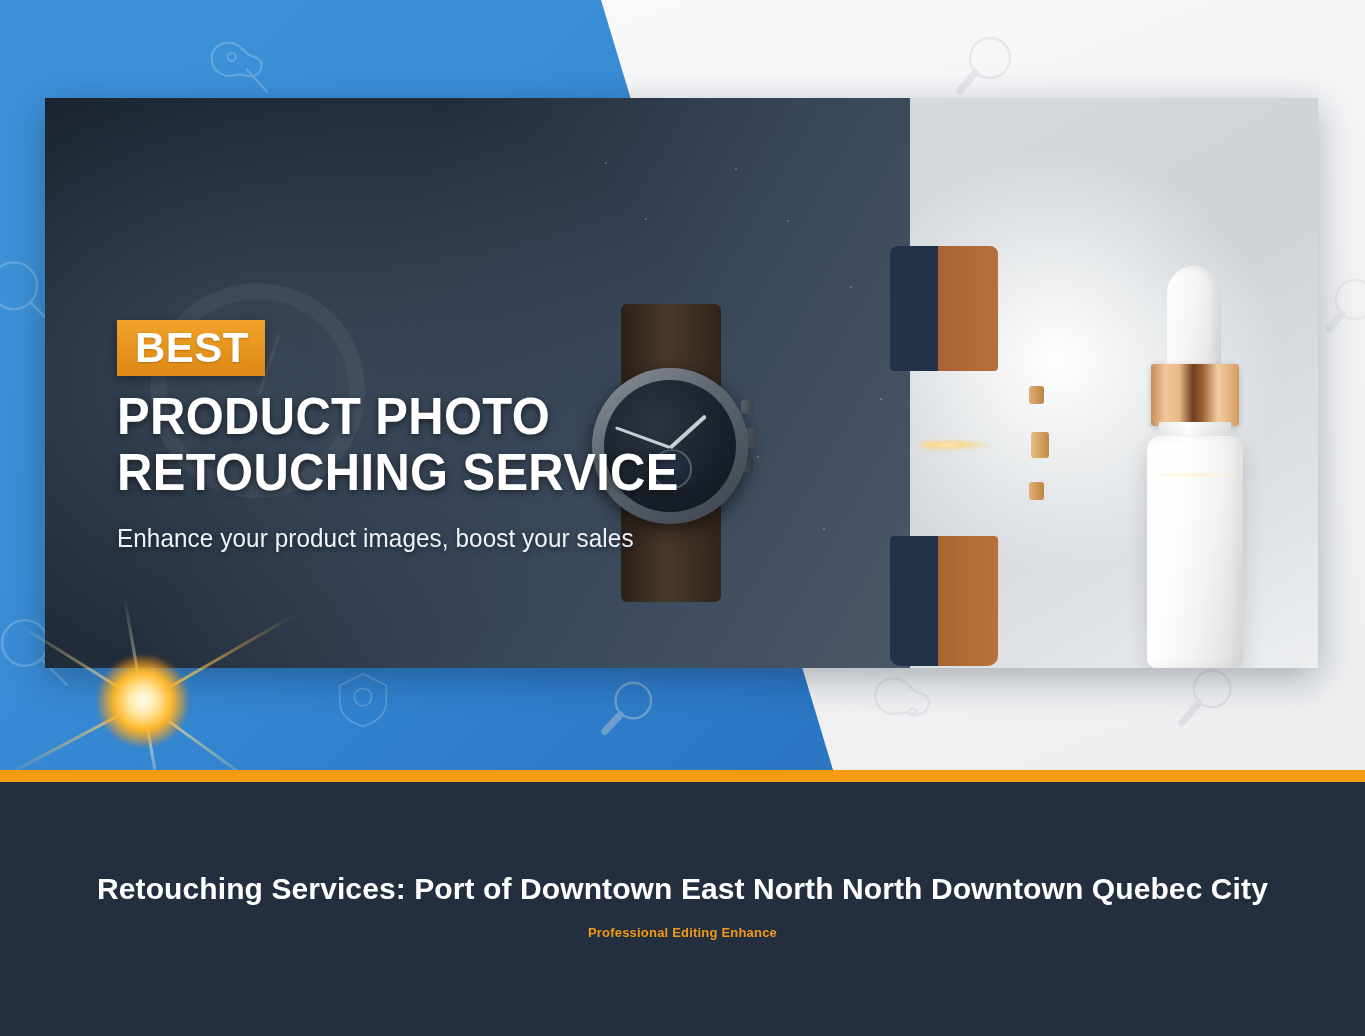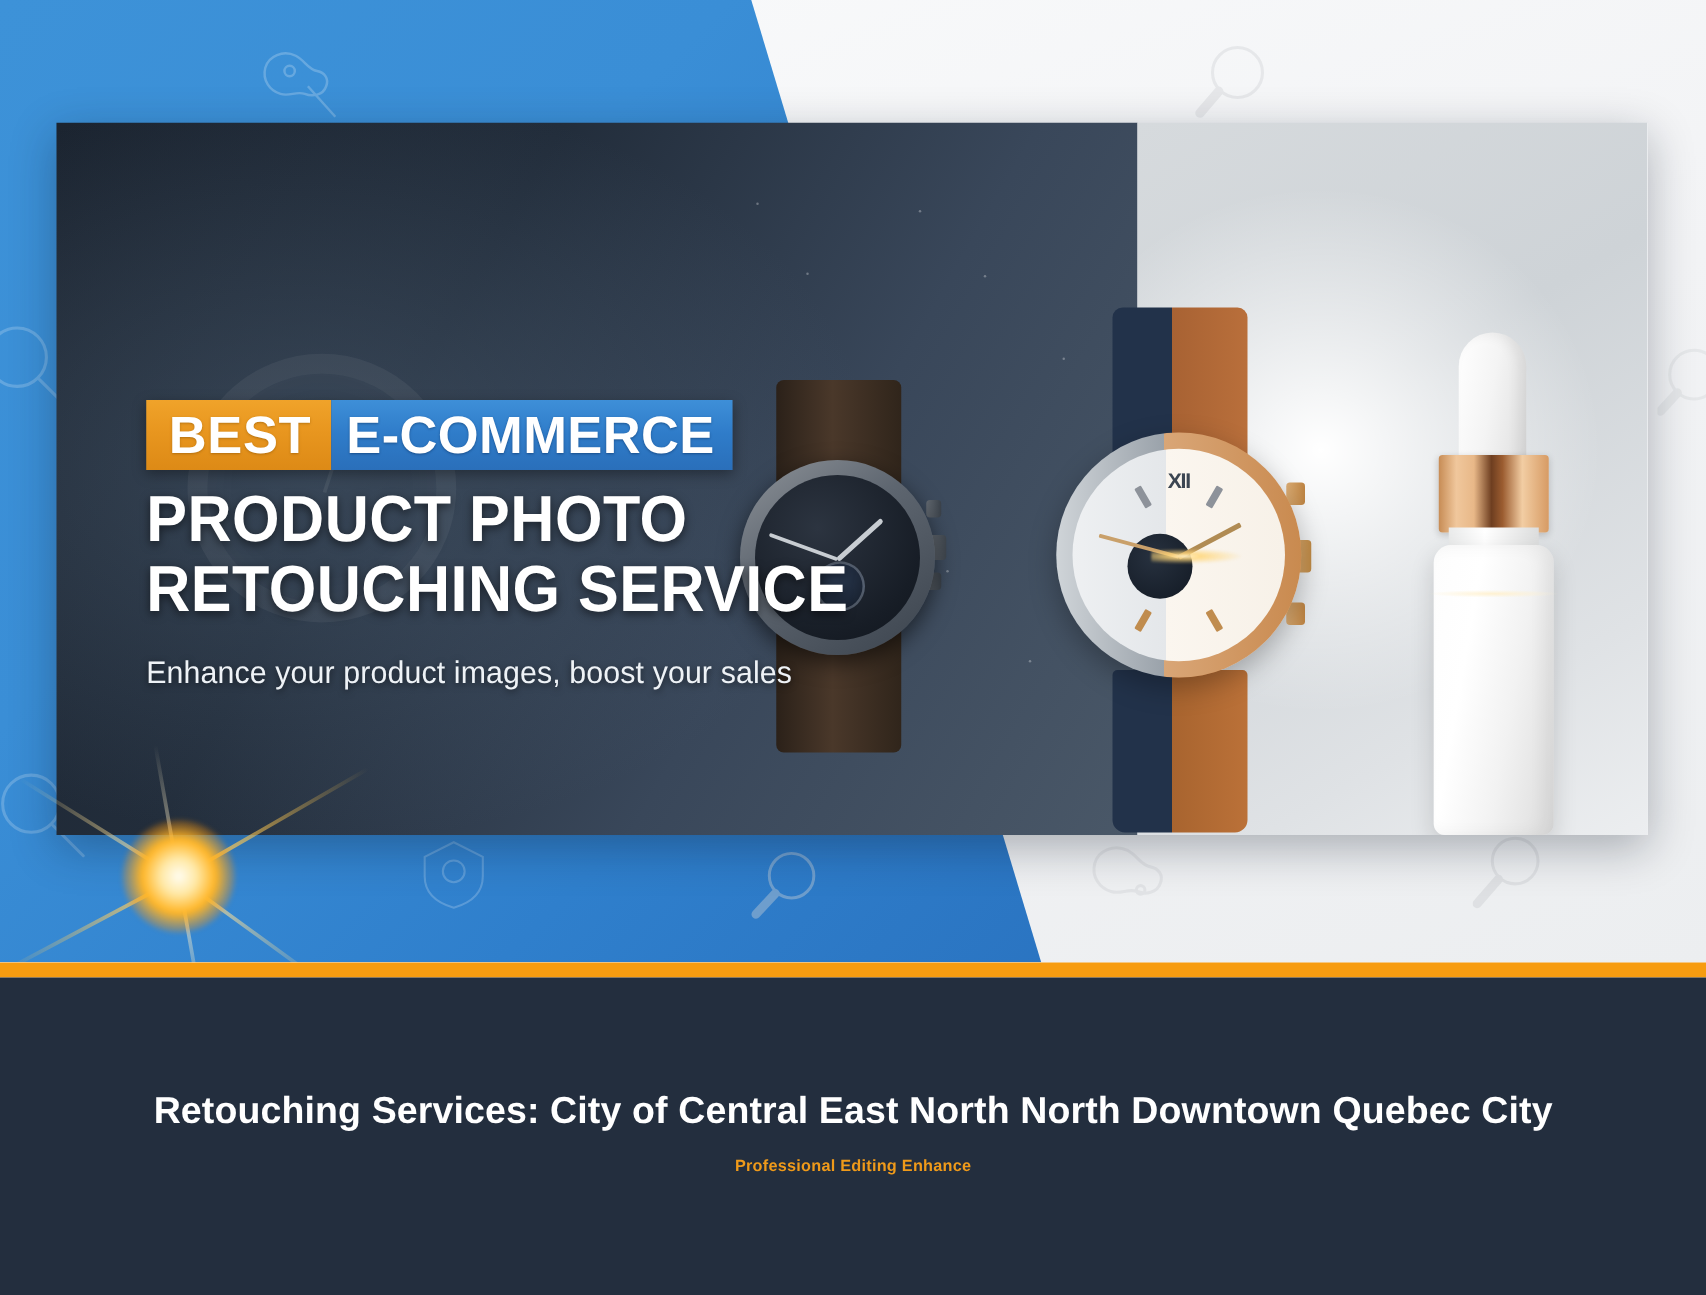--- a/index.html
+++ b/index.html
@@ -322,21 +322,20 @@
           <i style="left:600px; top:120px;"></i>
             <i style="left:560px; top:64px;"></i>
         </div>
       </div>
 
       <div class="banner-after"></div>
 
       <div class="headline">
         <div class="kicker">
           <span class="best">BEST</span>
-          <span class="ecom">E-COMMERCE</span>
         </div>
         <div class="h-big">
           <span class="l2">PRODUCT PHOTO</span>
           <span class="l2">RETOUCHING SERVICE</span>
         </div>
         <div class="sub">Enhance your product images, boost your sales</div>
       </div>
 
       <div class="watch-dark">
         <div class="strap-t"></div>
@@ -352,32 +351,20 @@
           </div>
         </div>
       </div>
 
       <div class="watch-split">
         <div class="sband-t"></div>
         <div class="sband-b"></div>
         <div class="push2" style="top:140px;"></div>
         <div class="push2" style="top:236px;"></div>
         <div class="crown2"></div>
-        <div class="scase">
-          <div class="sdial">
-            <div class="roman">XII</div>
-            <div class="ssub"></div>
-            <div class="mark" style="width:56px;height:4px;background:#b08b53;transform:rotate(-28deg);"></div>
-            <div class="mark" style="width:66px;height:3px;background:#c9a06a;transform:rotate(195deg);"></div>
-            <div class="mark" style="width:18px;height:6px;background:#c08c4e;transform:rotate(60deg) translateX(48px);"></div>
-            <div class="mark" style="width:18px;height:6px;background:#c08c4e;transform:rotate(120deg) translateX(48px);"></div>
-            <div class="mark" style="width:18px;height:6px;background:#8d929a;transform:rotate(240deg) translateX(48px);"></div>
-            <div class="mark" style="width:18px;height:6px;background:#8d929a;transform:rotate(300deg) translateX(48px);"></div>
-          </div>
-        </div>
         <div class="flare-core"></div>
       </div>
 
       <div class="bottle">
         <div class="bulb"></div>
         <div class="collar"></div>
         <div class="neck"></div>
         <div class="body"></div>
         <div class="shine"></div>
       </div>
@@ -392,17 +379,17 @@
       <div class="ray" style="width:108px; background:linear-gradient(90deg,rgba(255,240,200,.8),rgba(255,210,120,0)); transform:rotate(80deg);"></div>
       <div class="ray" style="width:108px; background:linear-gradient(90deg,rgba(255,240,200,.7),rgba(255,210,120,0)); transform:rotate(-100deg);"></div>
       <div class="glow"></div>
     </div>
 
   </div>
 
   <div class="divider"></div>
 
   <div class="footer">
-    <div class="footer-title">Retouching Services: City of Central East North North Downtown Quebec City</div>
+    <div class="footer-title">Retouching Services: Port of Downtown East North North Downtown Quebec City</div>
     <div class="footer-sub">Professional Editing Enhance</div>
   </div>
 
 </div>
 
 </body></html>

